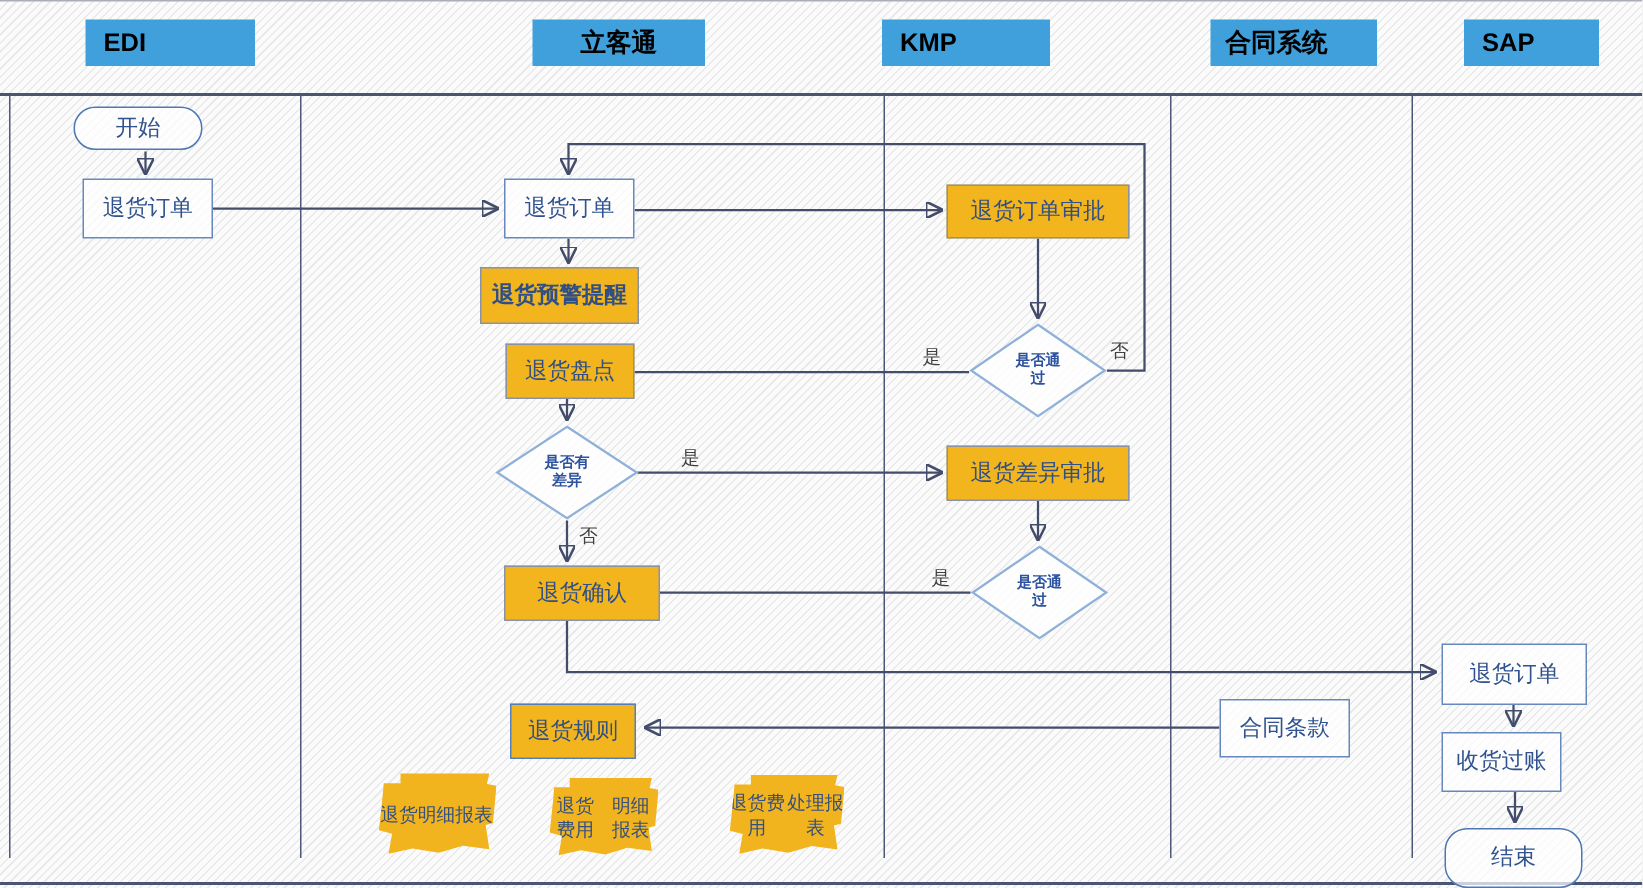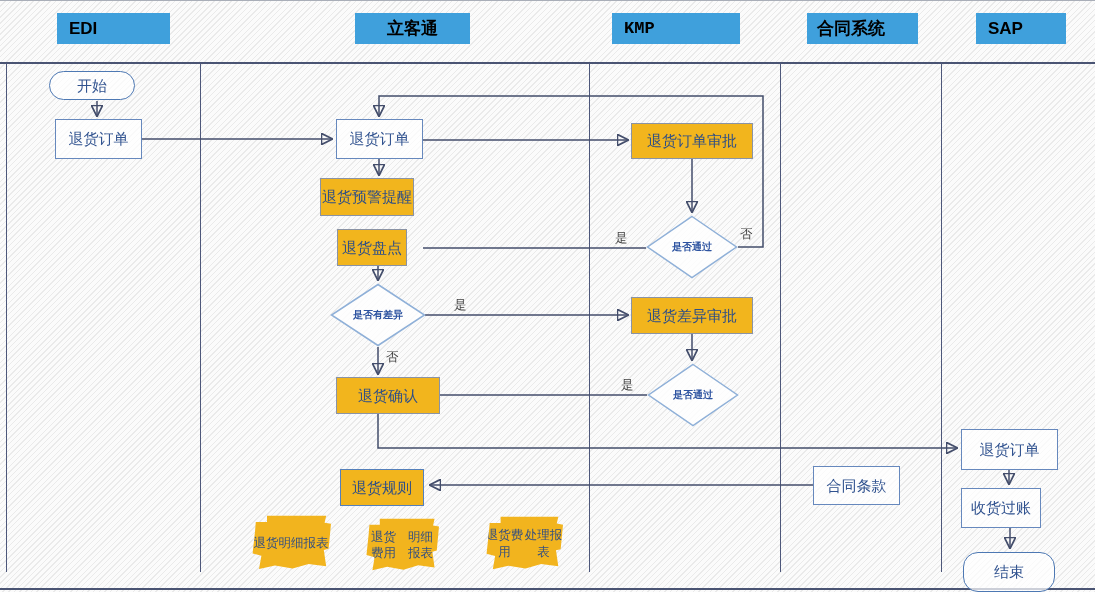--- a/index.html
+++ b/index.html
@@ -44,21 +44,21 @@
   .box-orange.blue-border{border:1px solid #5580bb;}
   .stadium{
     background:rgba(255,255,255,0.72);
     border:1.5px solid #4d78b3;
     border-radius:15px;
   }
   .diamond-wrap{position:absolute;z-index:2;}
   .diamond-wrap svg{display:block;}
   .diamond-label{
     position:absolute;inset:0;z-index:3;
-    display:flex;align-items:center;justify-content:center;
+    display:flex;flex-direction:column;align-items:center;justify-content:center;
     font-size:10px;font-weight:bold;color:#2d53a0;line-height:1.2;
   }
   .doc{
     position:absolute;z-index:2;
     background:#F2B41E;
     display:flex;flex-direction:row;align-items:center;justify-content:center;
     font-size:12.5px;color:#35507f;line-height:1.3;text-align:center;
     clip-path:polygon(6% 14%,20% 14%,20% 3%,94% 3%,92% 15%,100% 17%,97% 60%,91% 62%,94% 90%,72% 86%,52% 94%,30% 89%,10% 95%,13% 72%,2% 68%,5% 30%);
   }
   .edge-label{
@@ -77,21 +77,21 @@
   <div class="rule-h" style="top:62px;height:2px;"></div>
   <div class="rule-h" style="top:588px;height:2px;"></div>
   <div class="lane-line" style="left:6px;"></div>
   <div class="lane-line" style="left:200px;"></div>
   <div class="lane-line" style="left:589px;"></div>
   <div class="lane-line" style="left:780px;"></div>
   <div class="lane-line" style="left:941px;"></div>
 
   <div class="lane-header" style="left:57px;width:113px;">EDI</div>
   <div class="lane-header centered" style="left:339px;width:115px;">立客通</div>
-  <div class="lane-header" style="left:612px;width:128px;font-family:Liberation Mono, monospace;">KMP</div>
+  <div class="lane-header" style="left:588px;width:112px;">KMP</div>
   <div class="lane-header" style="left:807px;width:111px;padding-left:10px;">合同系统</div>
   <div class="lane-header" style="left:953px;width:90px;margin-left:23px;">SAP</div>
 
   <svg id="connectors" width="1095" height="592">
     <defs>
       <marker id="arr" viewBox="0 0 10 10" refX="8.5" refY="5" markerWidth="7.5" markerHeight="7.5" orient="auto-start-reverse">
         <path d="M0,0 L10,5 L0,10 z" fill="#2c3550" stroke="none"></path>
       </marker>
     </defs>
     <path d="M97,101 L97,115" marker-end="url(#arr)"></path>
@@ -109,22 +109,22 @@
     <path d="M378,414 L378,448 L956,448" marker-end="url(#arr)"></path>
     <path d="M813,485 L431,485" marker-end="url(#arr)"></path>
     <path d="M1009,470 L1009,483" marker-end="url(#arr)"></path>
     <path d="M1010,528 L1010,547" marker-end="url(#arr)"></path>
   </svg>
 
   <div class="shape stadium" style="left:49px;top:71px;width:86px;height:29px;">开始</div>
   <div class="shape box-white" style="left:55px;top:119px;width:87px;height:40px;">退货订单</div>
 
   <div class="shape box-white" style="left:336px;top:119px;width:87px;height:40px;">退货订单</div>
-  <div class="shape box-orange" style="left:320px;top:178px;width:94px;height:38px;">退货预警提醒</div>
-  <div class="shape box-orange" style="left:337px;top:229px;width:70px;height:37px;">退货盘点</div>
+  <div class="shape box-orange" style="left:320px;top:178px;width:106px;height:38px;font-weight:bold;">退货预警提醒</div>
+  <div class="shape box-orange" style="left:337px;top:229px;width:86px;height:37px;">退货盘点</div>
 
   <div class="diamond-wrap" style="left:330px;top:283px;width:96px;height:64px;">
     <svg width="96" height="64">
         <polygon points="48,1.5 94.5,32 48,62.5 1.5,32" fill="rgba(255,255,255,0.8)" stroke="#8fb0d8" stroke-width="1.5"></polygon>
       </svg>
     <div class="diamond-label">
       <span>是否有</span>
       <span>差异</span>
     </div>
   </div>

